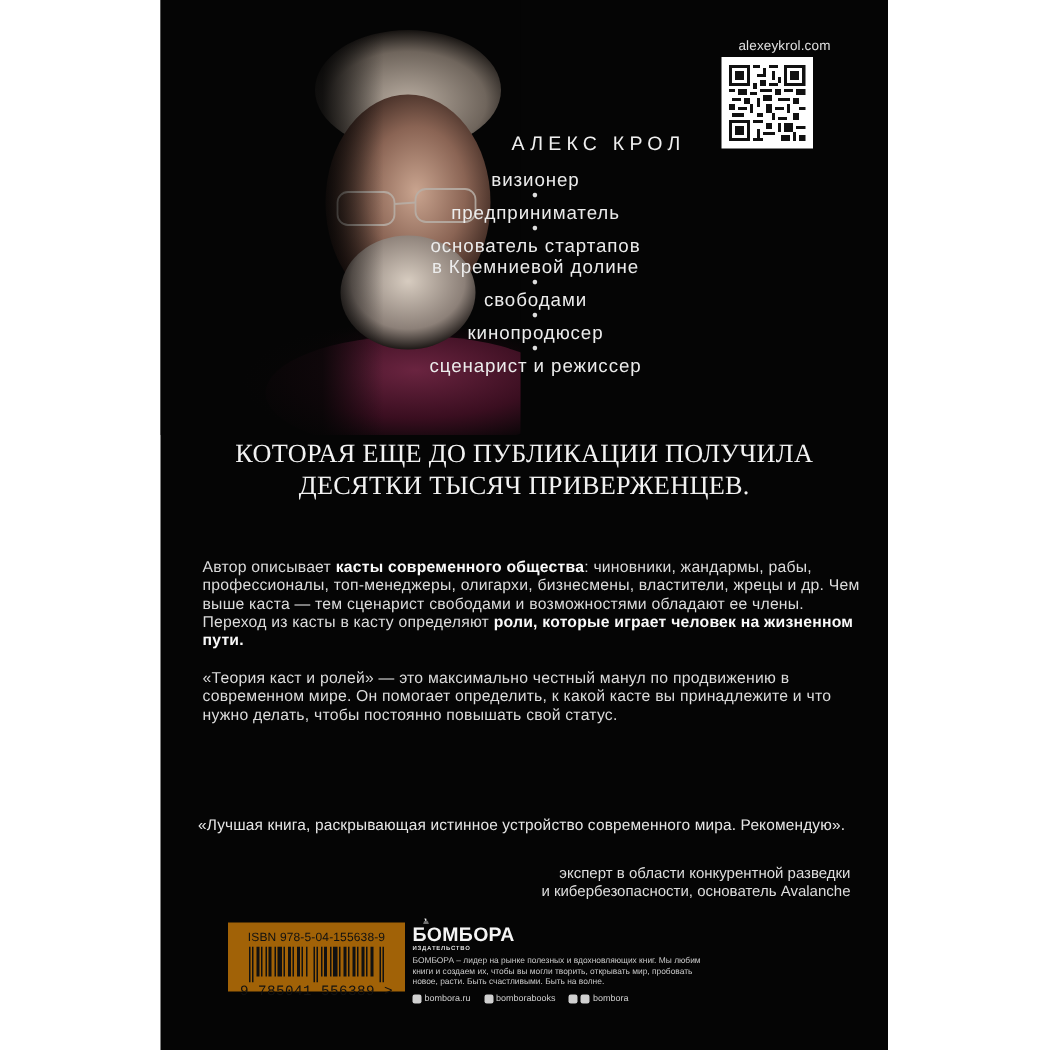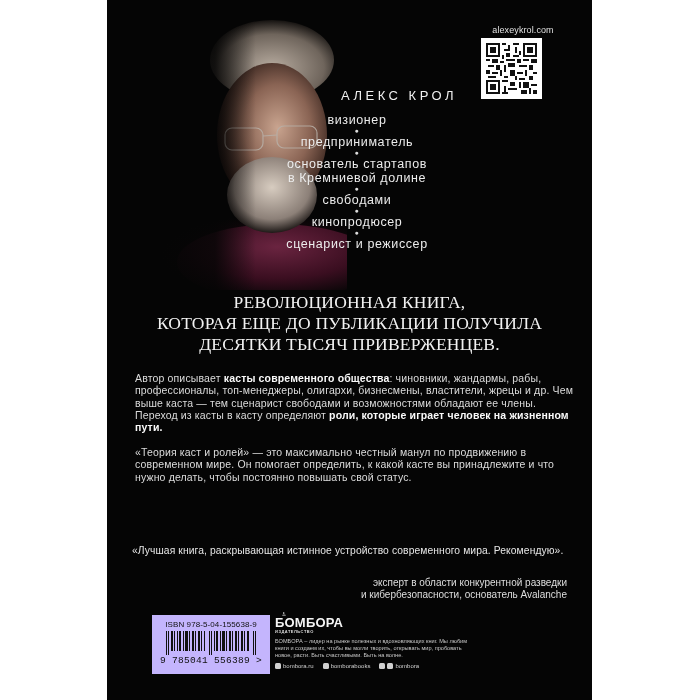--- a/index.html
+++ b/index.html
@@ -62,22 +62,22 @@
   .quote-author {
     position: absolute; right: 25px; top: 564px; text-align: right;
     font-size: 12px; font-weight: bold; color: #f5f5f5; letter-spacing: 0.5px;
   }
   .quote-role {
     position: absolute; right: 25px; top: 577px; text-align: right;
     font-size: 10px; line-height: 11.5px; color: #dedede;
   }
 
   .barcode {
-    position: absolute; left: 45px; top: 615px; width: 118px; height: 59px;
-    background: #c4b5fd; color: #111; text-align: center;
+    position: absolute; left: 45px; top: 615px; width: 118px; height: 46px;
+    background: #a16207; color: #111; text-align: center;
   }
   .barcode .isbn { font-size: 8px; margin-top: 5px; letter-spacing: 0.1px; }
   .barcode svg { display: block; margin: 2px auto 0; }
   .barcode .digits { font-family: "Liberation Mono", monospace; font-size: 9.5px; margin-top: 0px; letter-spacing: 0.3px; }
 
   .publisher {
     position: absolute; left: 168px; top: 612px; width: 300px;
   }
   .pub-logo { display: flex; align-items: flex-start; height: 22px; flex-direction: column; }
   .pub-logo svg { margin-right: 3px; }
@@ -203,21 +203,20 @@
     <span class="role">в Кремниевой долине</span>
     <span class="dot">●</span>
     <span class="role">свободами</span>
     <span class="dot">●</span>
     <span class="role">кинопродюсер</span>
     <span class="dot">●</span>
     <span class="role">сценарист и режиссер</span>
   </div>
 
   <div class="headline">
-    <div>РЕВОЛЮЦИОННАЯ КНИГА,</div>
     <div>КОТОРАЯ ЕЩЕ ДО ПУБЛИКАЦИИ ПОЛУЧИЛА</div>
     <div>ДЕСЯТКИ ТЫСЯЧ ПРИВЕРЖЕНЦЕВ.</div>
   </div>
 
   <div class="body-text"><span>Автор описывает </span><b>касты современного общества</b><span>: чиновники, жандармы, рабы, профессионалы, топ-менеджеры, олигархи, бизнесмены, властители, жрецы и др. Чем выше каста — тем сценарист свободами и возможностями обладают ее члены. Переход из касты в касту определяют </span><b>роли, которые играет человек на жизненном пути.</b></div>
 
   <div class="para2">«Теория каст и ролей» — это максимально честный манул по продвижению в современном мире. Он помогает определить, к какой касте вы принадлежите и что нужно делать, чтобы постоянно повышать свой статус.</div>
 
   <div class="quote">«Лучшая книга, раскрывающая истинное устройство современного мира. Рекомендую».</div>
   <div class="quote-role">

